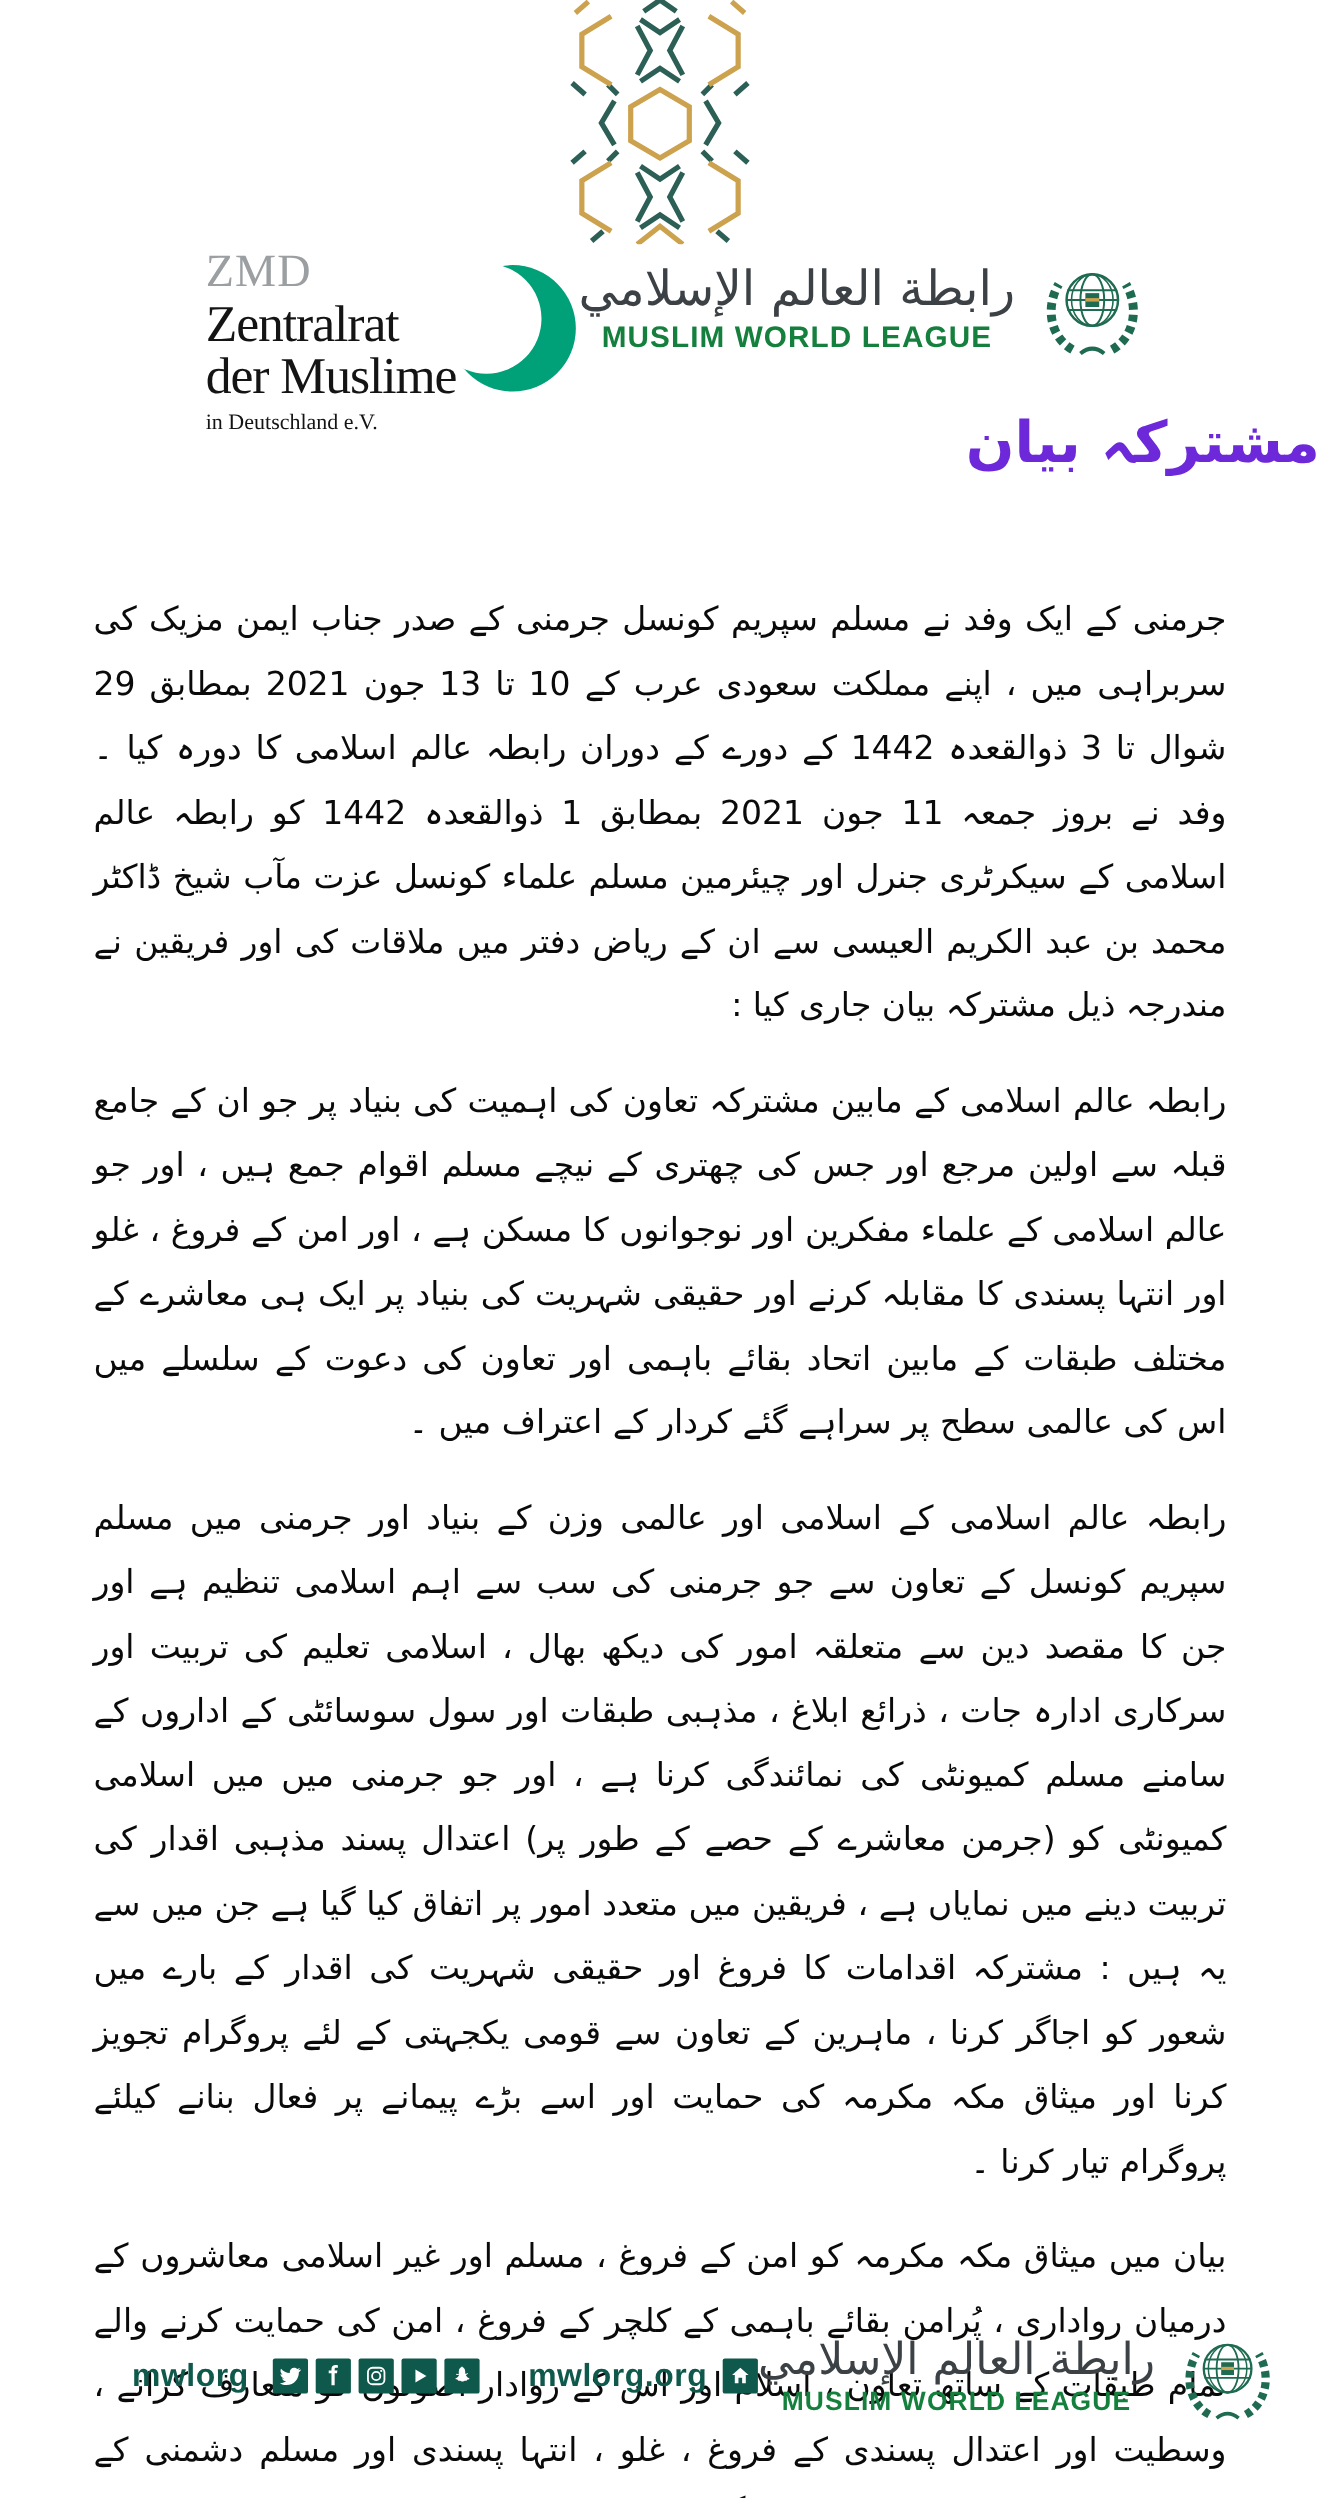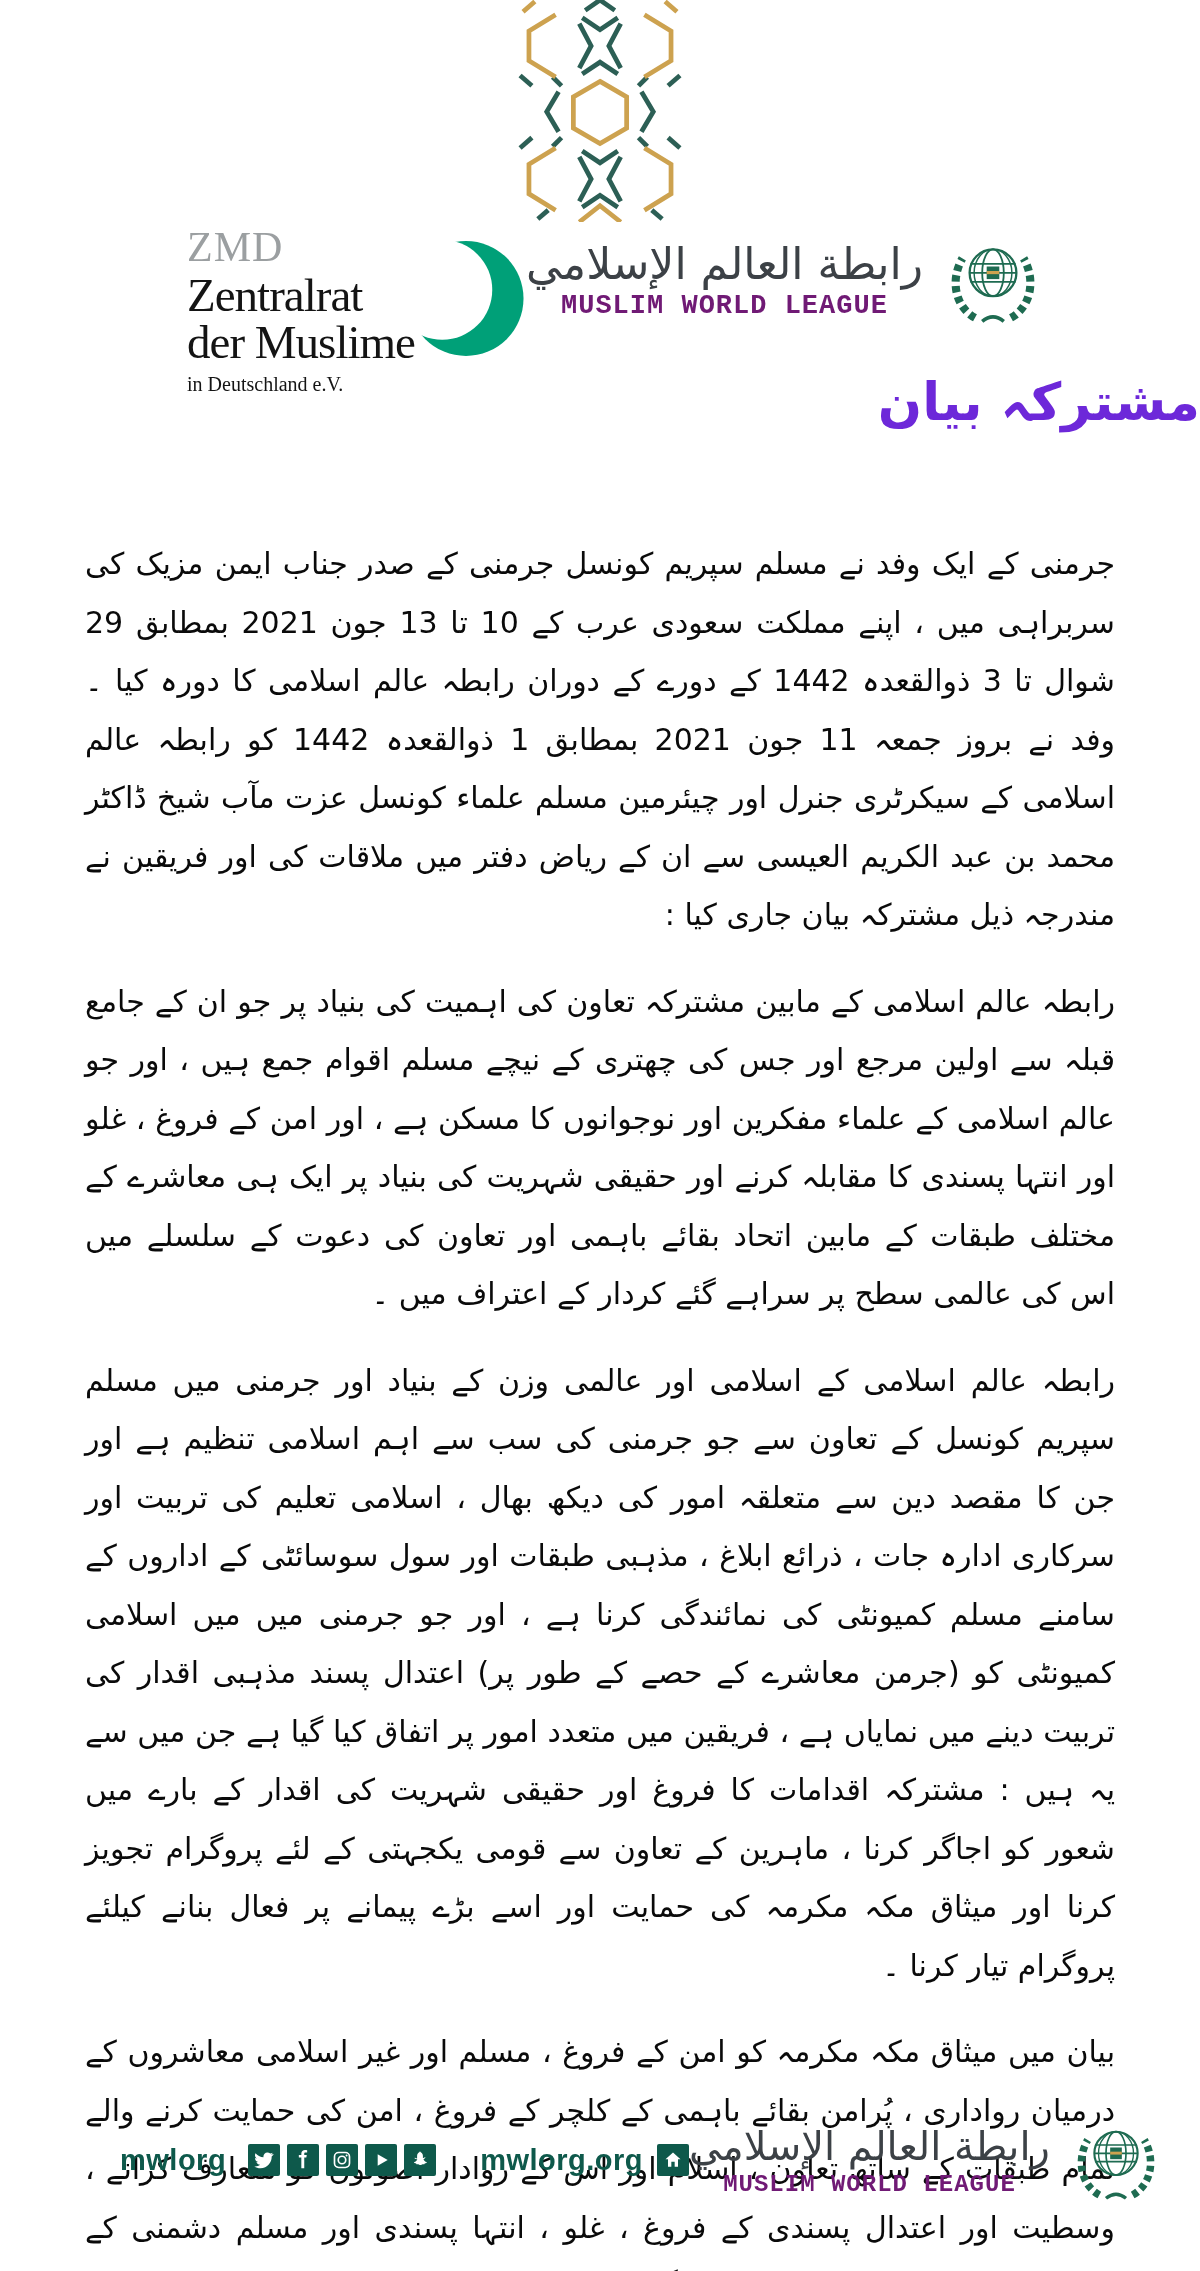--- a/index.html
+++ b/index.html
@@ -21,21 +21,21 @@
   .zmd-name{color:#141414;font-size:47px;letter-spacing:-1px;}
   .zmd-sub{color:#141414;font-size:20px;margin-top:8px;}
   .zmd-crescent{margin-left:-14px;margin-top:10px;}
   .mwl-logo{display:flex;align-items:center;gap:16px;}
   .mwl-text{text-align:center;}
   .mwl-arabic{
     font-family:"DejaVu Sans",sans-serif;color:#3c4146;font-size:44px;
     line-height:1.15;direction:rtl;white-space:nowrap;
   }
   .mwl-english{
-    font-family:Liberation Mono, monospace;font-weight:bold;color:#701a75;
+    font-family:Liberation Sans, sans-serif;font-weight:bold;color:#15803d;
     font-size:27px;letter-spacing:1px;margin-top:2px;white-space:nowrap;
   }
   .mwl-logo--footer .mwl-arabic{font-size:40px;}
   .mwl-logo--footer .mwl-english{font-size:24px;}
   
   .page-title{
     position:absolute;top:372px;left:0;right:0;text-align:right;
     font-family:"DejaVu Sans",sans-serif;font-weight:bold;
     font-size:52px;color:#6d28d9;direction:rtl;
   }

